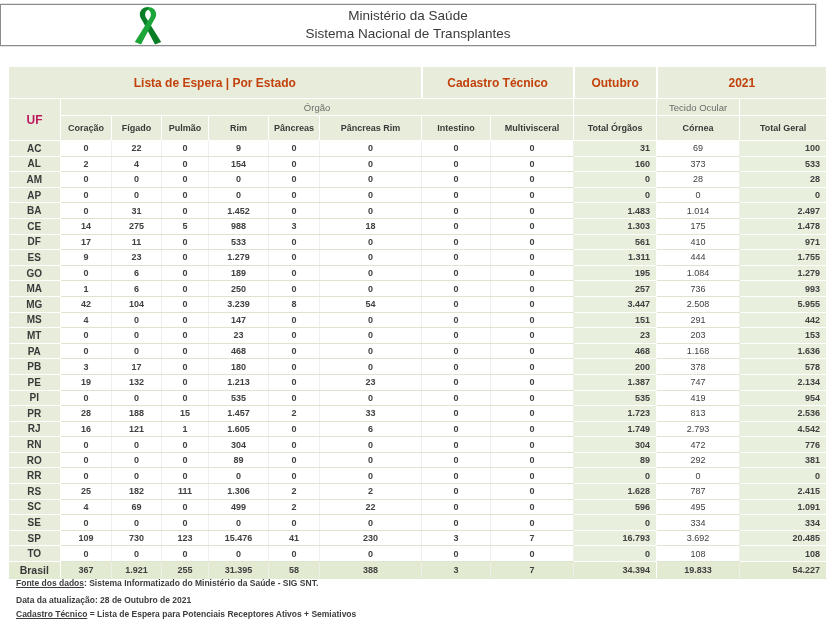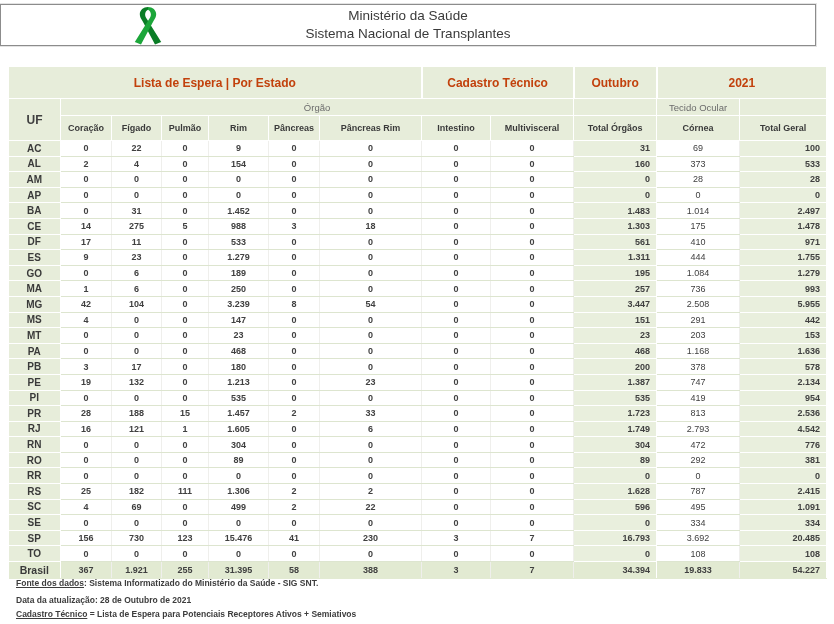--- a/index.html
+++ b/index.html
@@ -22,21 +22,21 @@
     position:absolute;left:8px;top:66px;width:818px;
     border-collapse:collapse;table-layout:fixed;
   }
   th,td{padding:0;overflow:hidden;white-space:nowrap;}
   
   thead th{background:#e7edda;border:1px solid #ffffff;}
   .gh{font-size:12px;font-weight:bold;color:#c2410c;height:31px;}
   .gh.sep{border-left:2px solid #fff;}
   .sub{font-size:9.5px;font-weight:normal;color:#6b6b6b;height:16px;}
   .colh{font-size:9px;font-weight:bold;color:#3a3a3a;height:24px;}
-  .ufh{font-size:12px;font-weight:bold;color:#404040;}
+  .ufh{font-size:12px;font-weight:bold;color:#be185d;}
   
   tbody td{
     background:#fff;font-size:9px;font-weight:bold;color:#404040;
     text-align:center;height:14.6px;
     border-bottom:1px solid #dde5cf;border-right:1px solid #efefec;
   }
   tbody td.uf{
     background:#e7edda;font-size:10px;font-weight:bold;color:#3a3a3a;
     border-bottom:1px solid #fff;border-right:1px solid #fff;
   }
@@ -462,21 +462,21 @@
         <td>0</td>
         <td>0</td>
         <td>0</td>
         <td>0</td>
         <td class="total">0</td>
         <td class="cornea">334</td>
         <td class="total">334</td>
       </tr>
       <tr>
         <td class="uf">SP</td>
-        <td>156</td>
+        <td>109</td>
         <td>730</td>
         <td>123</td>
         <td>15.476</td>
         <td>41</td>
         <td>230</td>
         <td>3</td>
         <td>7</td>
         <td class="total">16.793</td>
         <td class="cornea">3.692</td>
         <td class="total">20.485</td>

